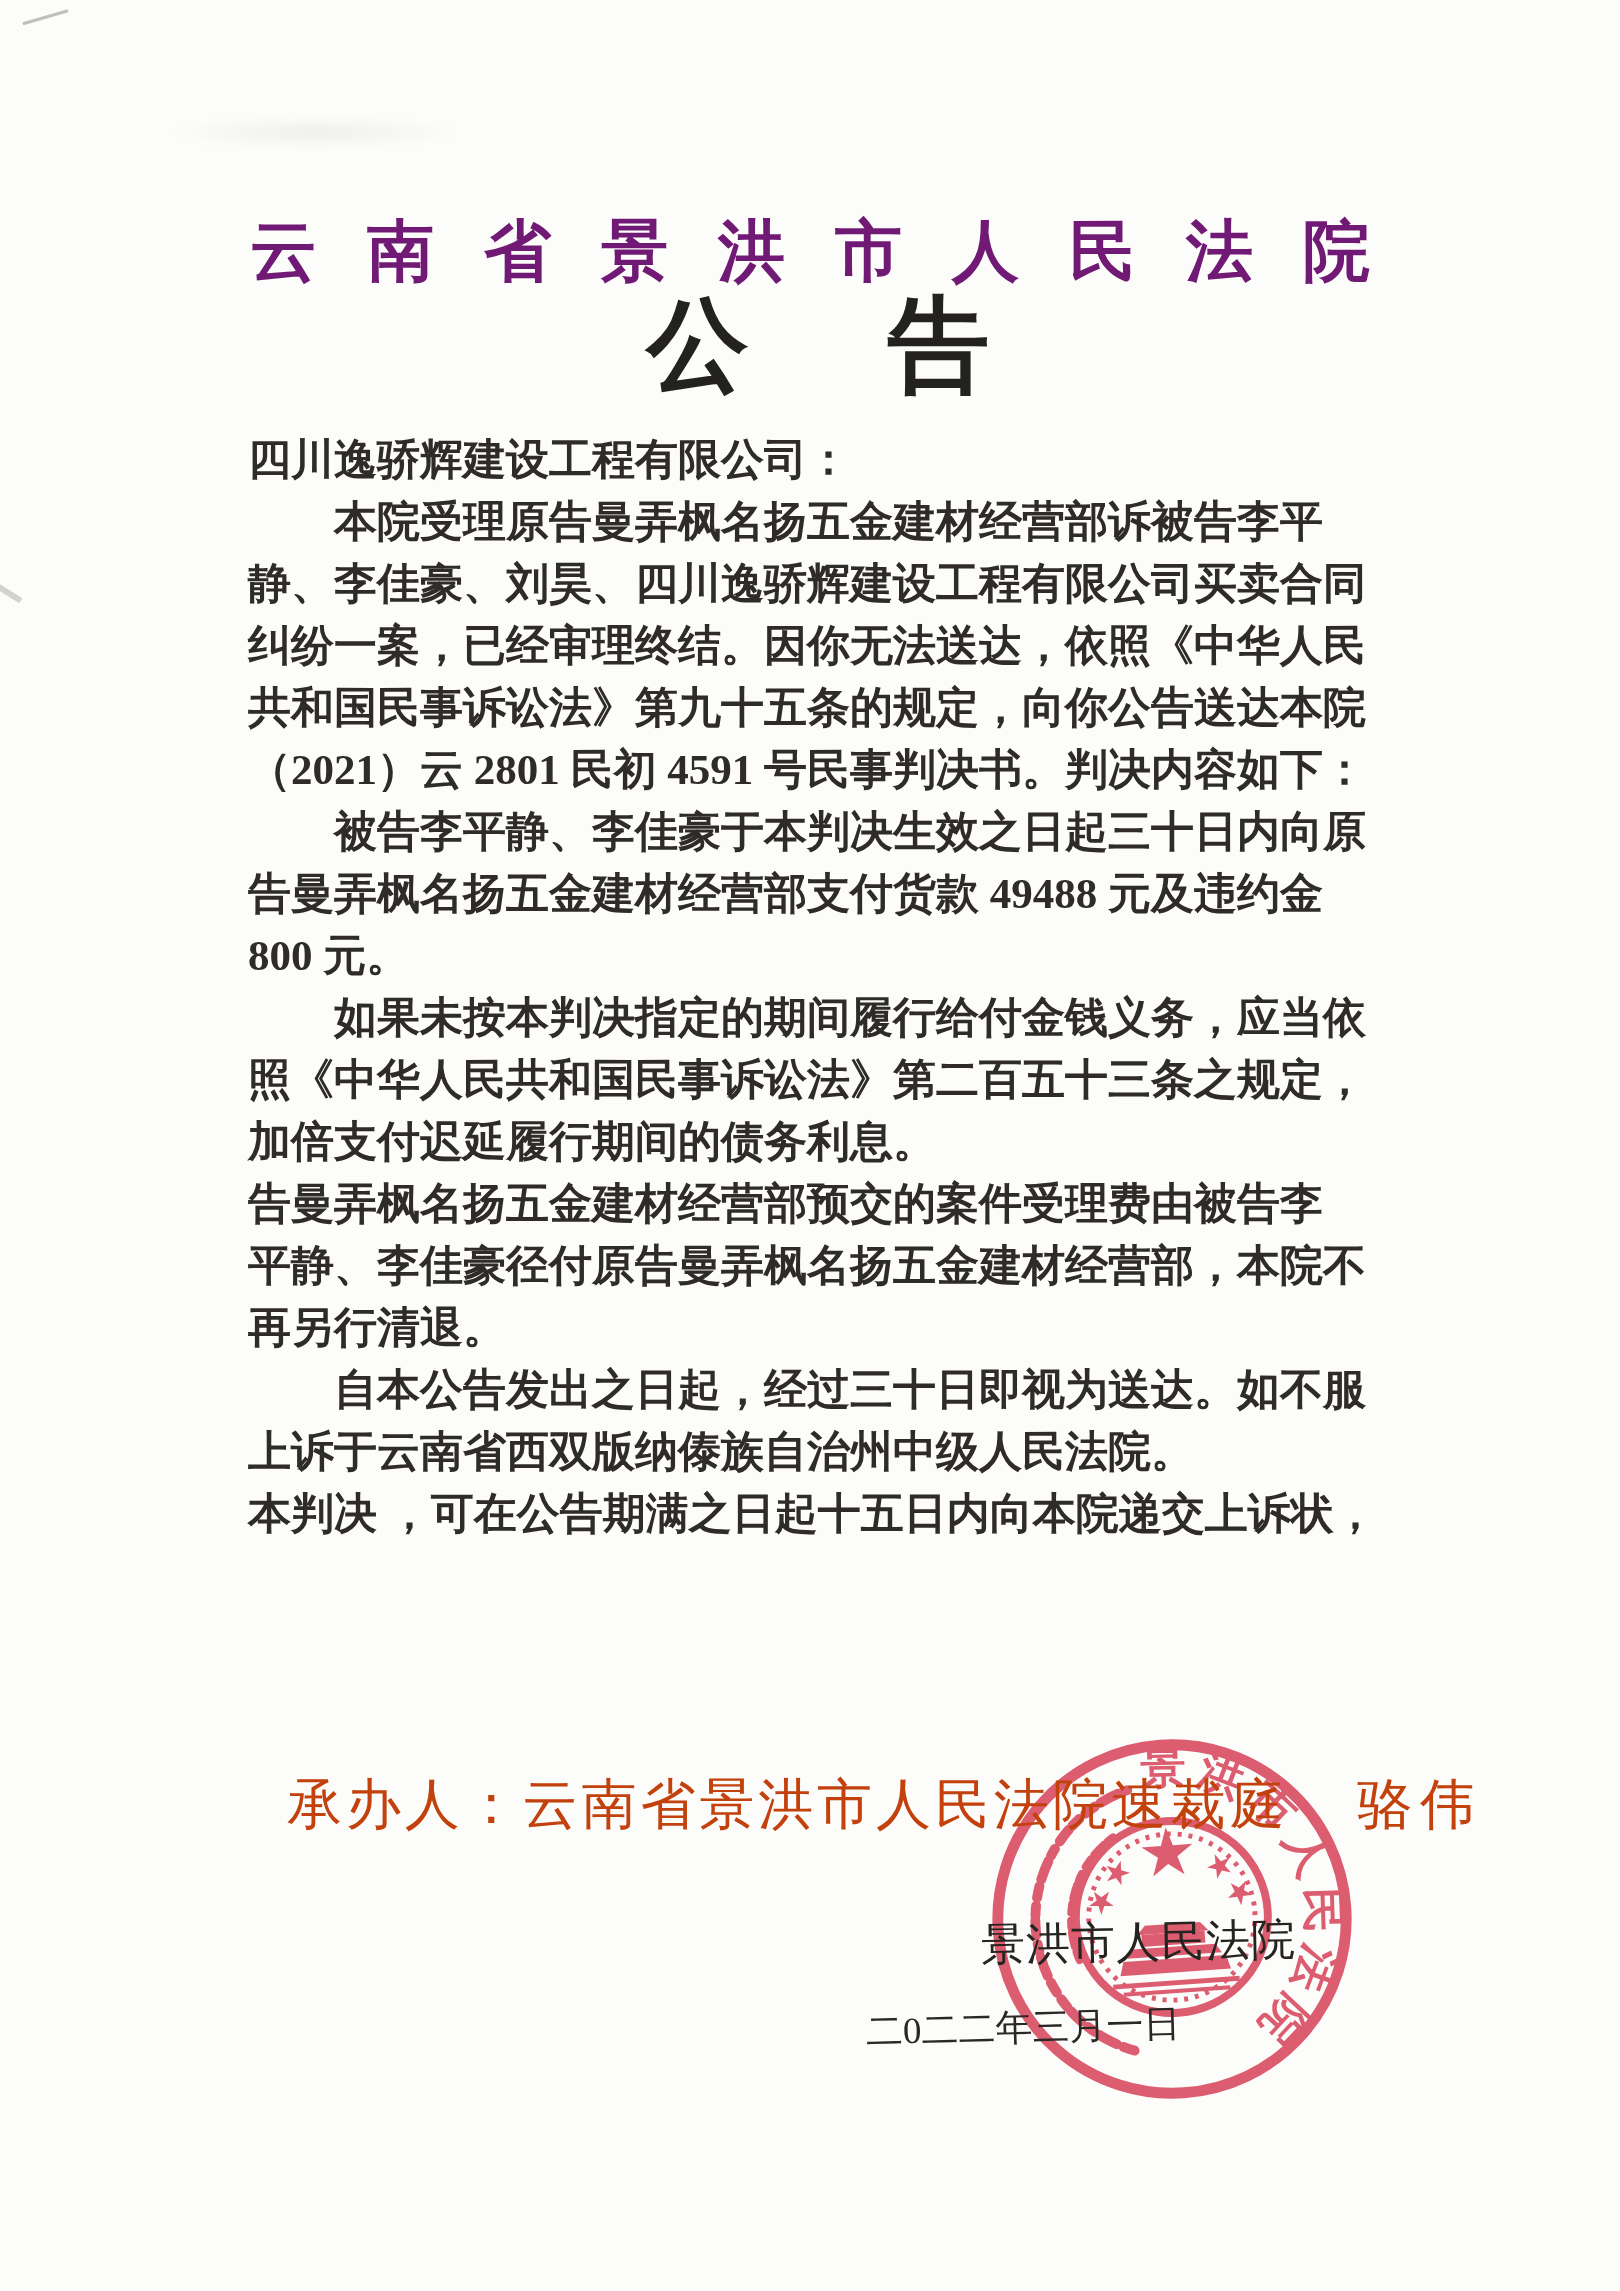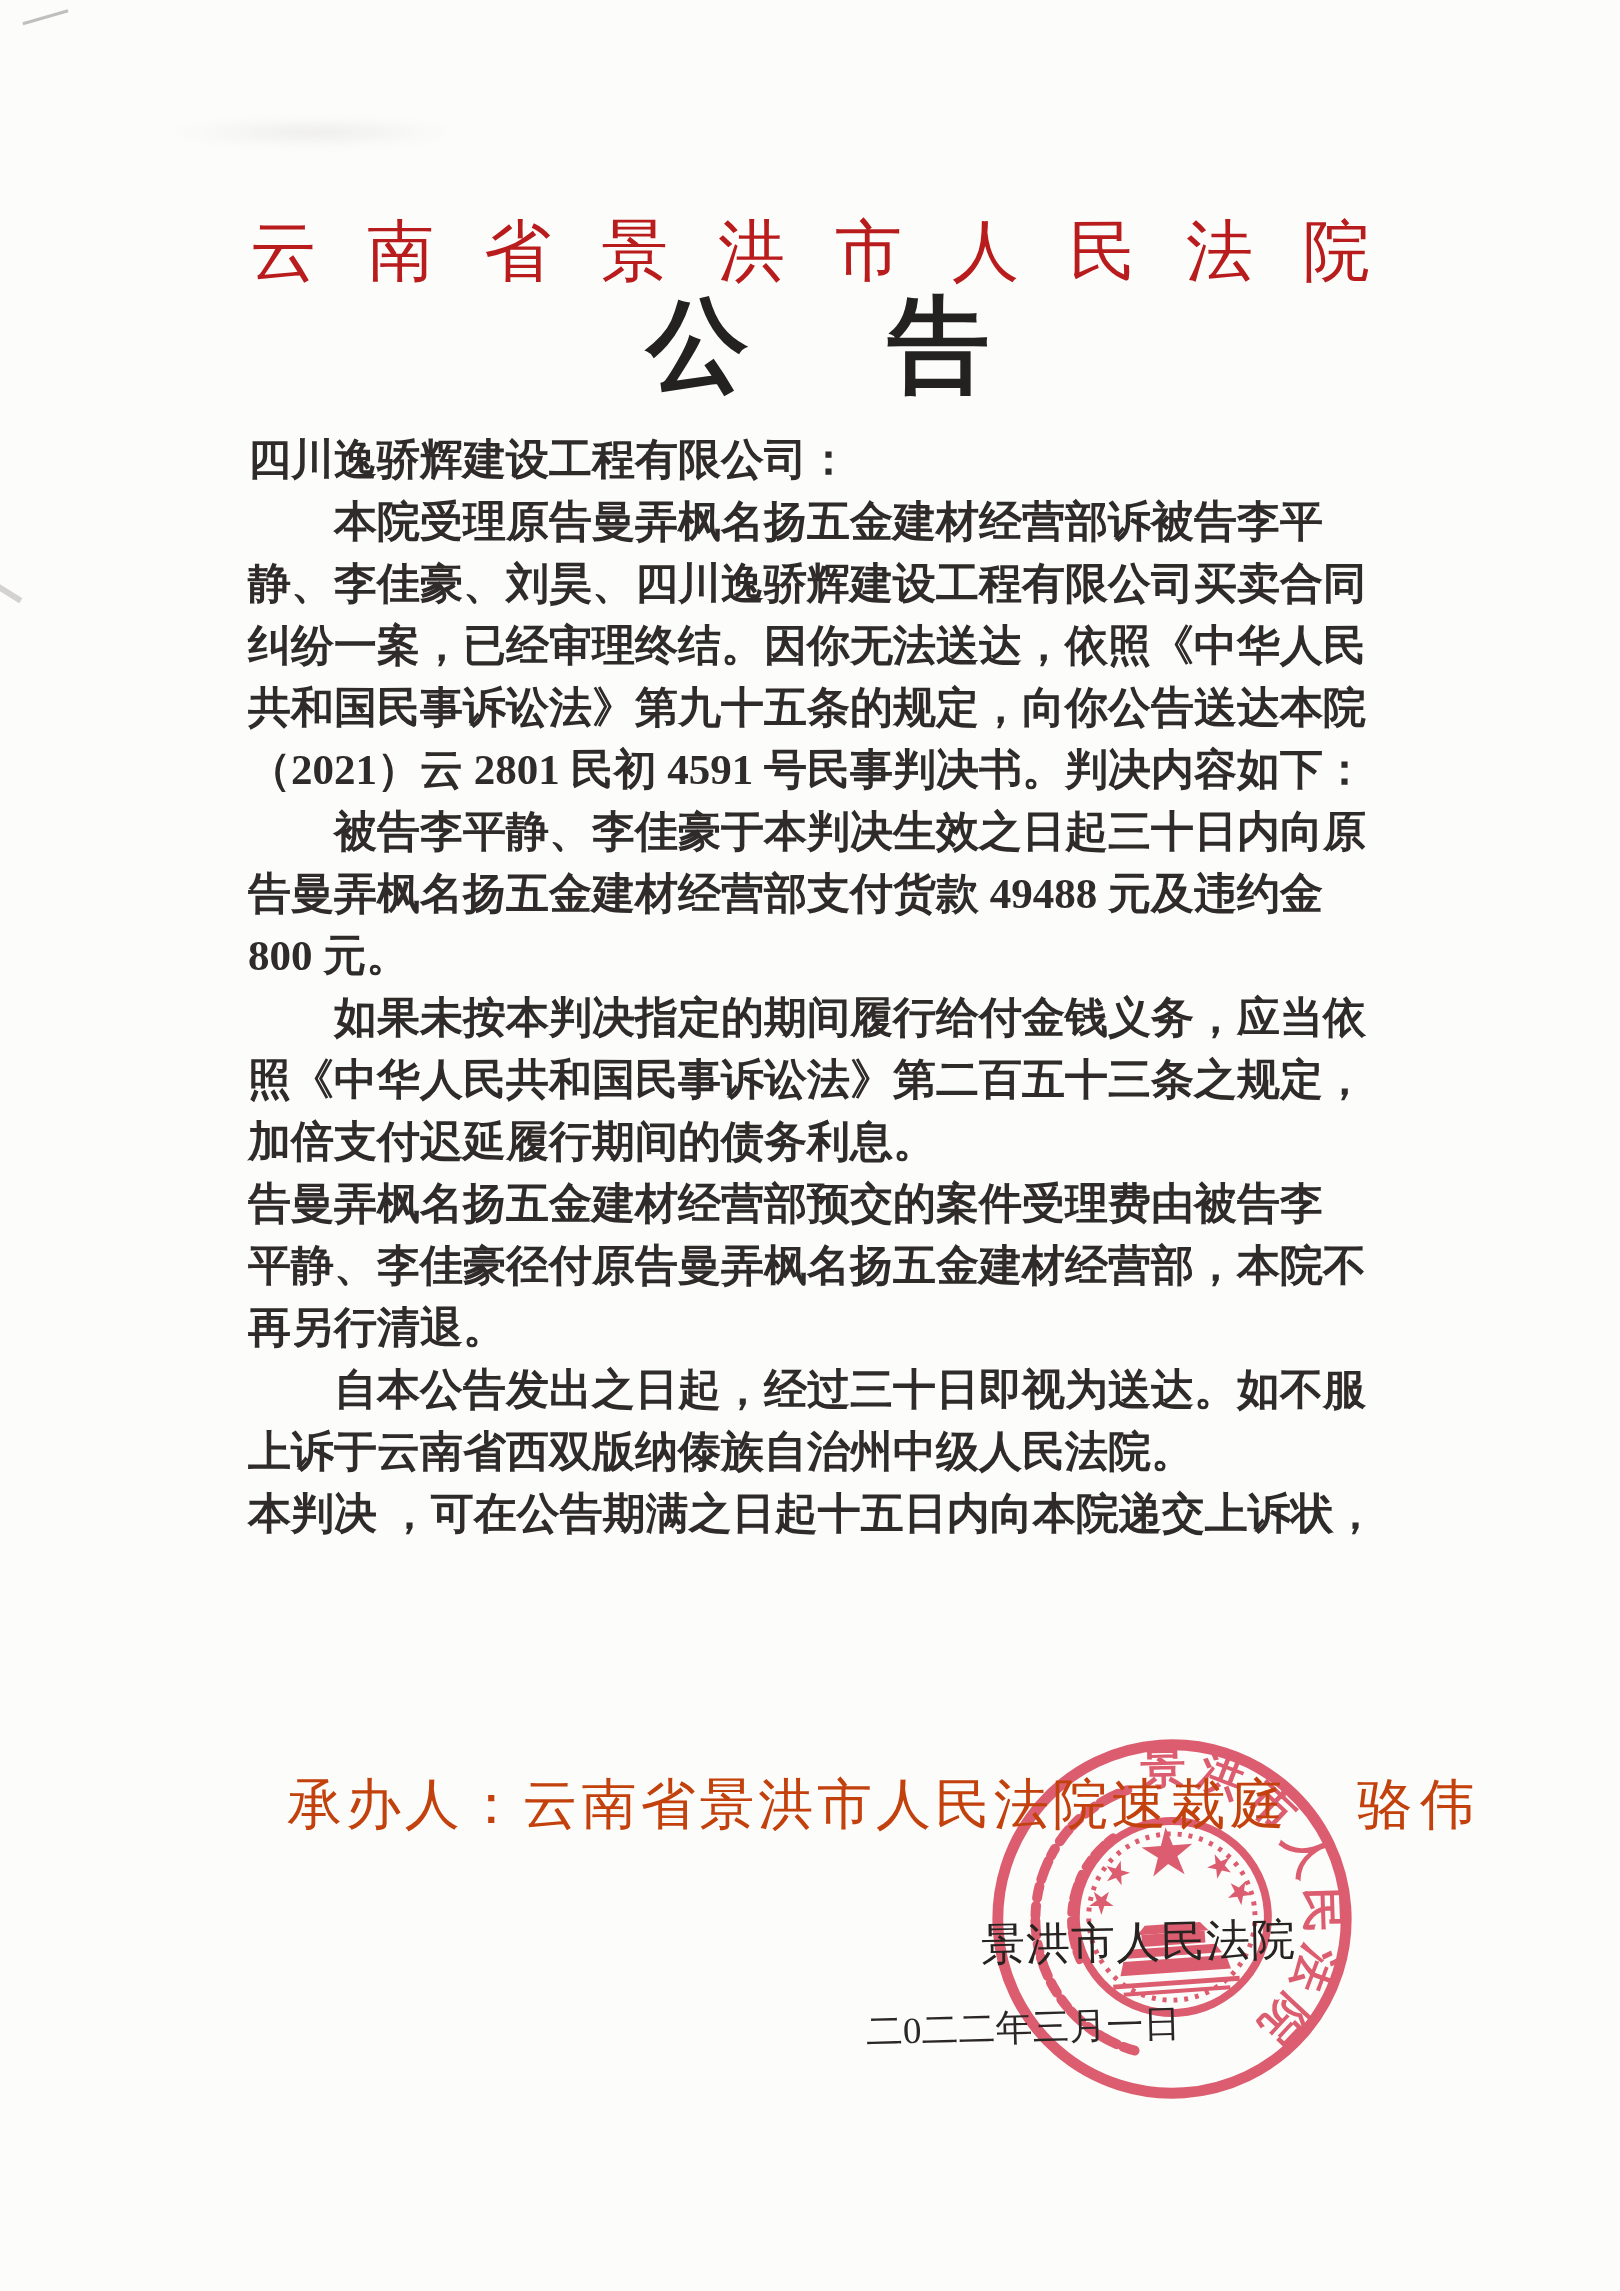--- a/index.html
+++ b/index.html
@@ -1,22 +1,22 @@
 <!DOCTYPE html>
 <html><head>
 <meta charset="utf-8">
 <style>
   html,body{margin:0;padding:0;background:#e8e8e6;}
   .page{
     position:relative;width:1620px;height:2292px;background:#fcfcfa;
     font-family:"Liberation Serif","DejaVu Serif",serif;color:#2e2b29;overflow:hidden;
   }
   .court-title{
-    position:absolute;top:206px;left:250px;font-size:67px;font-weight:400;
-    letter-spacing:50px;white-space:nowrap;color:#b91c1c;
+    position:absolute;top:206px;left:250px;font-size:67px;font-weight:700;
+    letter-spacing:50px;white-space:nowrap;color:#701a75;
   }
   .notice-title{
     position:absolute;top:278px;left:8px;width:100%;text-align:center;
     font-size:102px;font-weight:700;color:#242220;white-space:nowrap;
   }
   .notice-gap{display:inline-block;width:139px;}
   .doc-body{
     position:absolute;left:248px;top:429px;width:1137px;
     font-size:43px;line-height:62px;
   }

